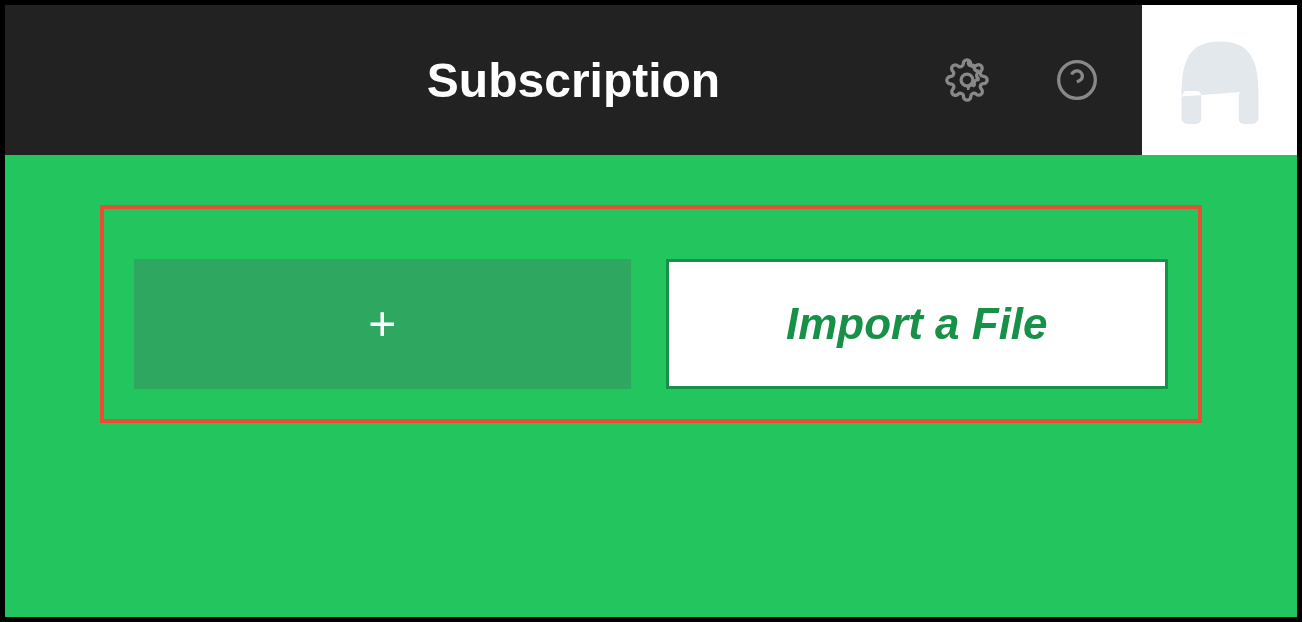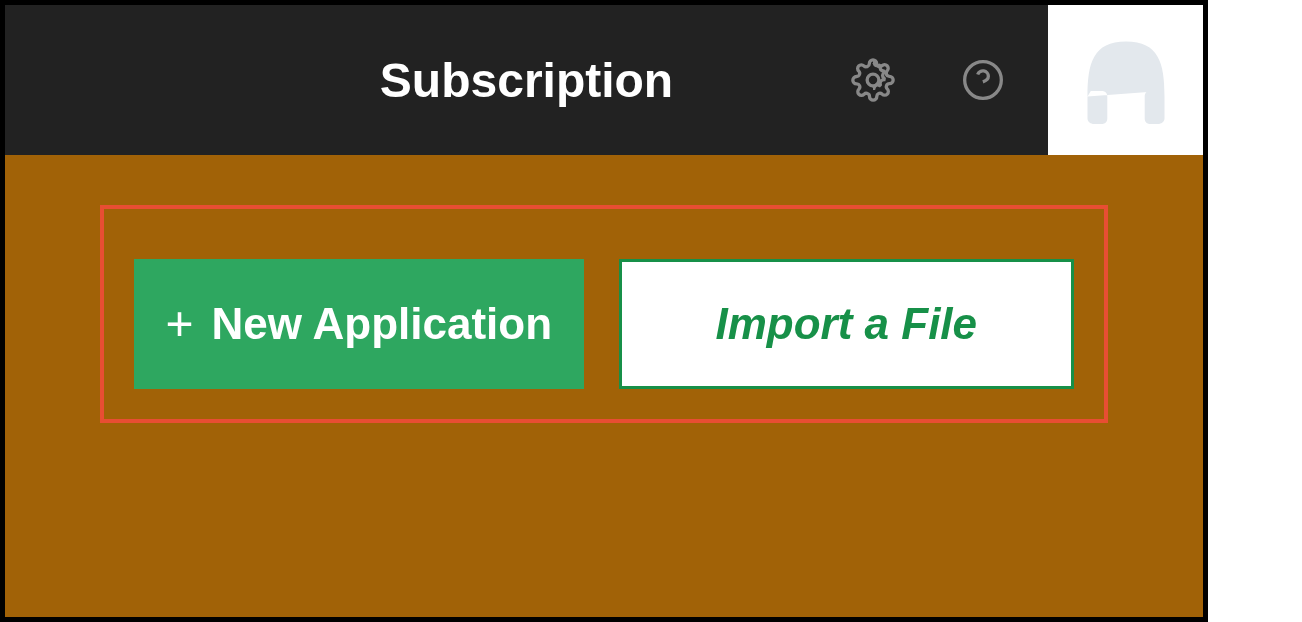--- a/index.html
+++ b/index.html
@@ -7,24 +7,24 @@
       padding: 0;
       box-sizing: border-box;
     }
     body {
       font-family: -apple-system, BlinkMacSystemFont, "Segoe UI", Arial, sans-serif;
       background: #fff;
       width: 1302px;
       height: 622px;
     }
     .outer-frame {
-      width: 1208px;
+      width: 1302px;
       height: 622px;
       border: 5px solid #000;
-      background: #a16207;
+      background: #22c55e;
       position: relative;
       overflow: hidden;
     }
     .header-bar {
       width: calc(100% - 155px);
       height: 150px;
       background: #222222;
       display: flex;
       align-items: center;
       position: relative;
@@ -133,21 +133,20 @@
   <div class="profile-area">
     <svg class="headset-icon" viewBox="0 0 100 100">
       <path d="M 15 65 C 15 35, 20 15, 50 15 C 80 15, 85 35, 85 65 L 85 85 C 85 88, 82 90, 79 90 L 72 90 C 69 90, 67 88, 67 85 L 67 65 C 67 62, 69 60, 72 60 L 82 60 M 15 65 L 15 85 C 15 88, 18 90, 21 90 L 28 90 C 31 90, 33 88, 33 85 L 33 65 C 33 62, 31 60, 28 60 L 18 60" fill="#e3e8ed" stroke="none"></path>
     </svg>
   </div>
 
   <div class="content-area">
     <div class="highlight-box">
       <button class="btn btn-primary">
         <span class="plus-icon">+</span>
-        <span>New Application</span>
       </button>
       <button class="btn btn-secondary">
         <span>Import a File</span>
       </button>
     </div>
   </div>
 
 </div>
 
 </body></html>

